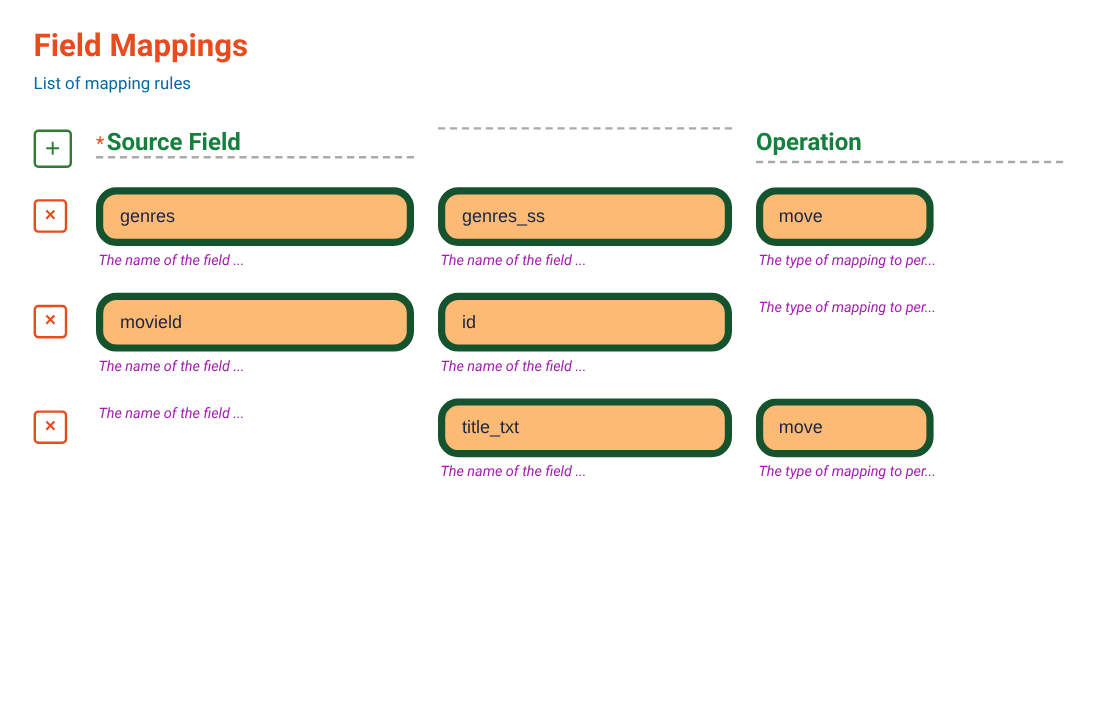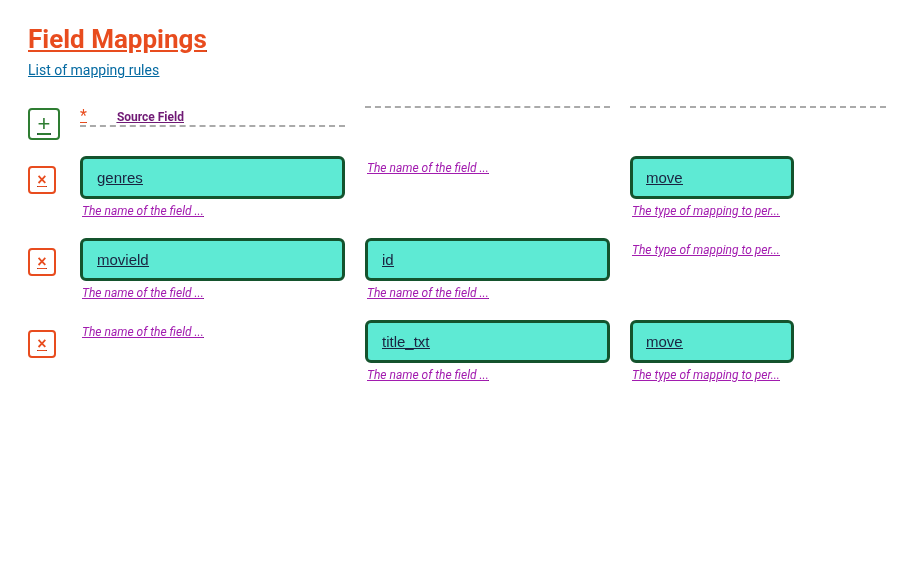--- a/index.html
+++ b/index.html
@@ -1,19 +1,18 @@
 <!DOCTYPE html>
 <html><head>
   <meta charset="utf-8">
   <style>
     * {
       box-sizing: border-box;
       margin: 0;
       padding: 0;
-      text-decoration: underline;
     }
 
     body {
       font-family: -apple-system, BlinkMacSystemFont, 'Segoe UI', Roboto, sans-serif;
       background: #ffffff;
       color: #1a2340;
       padding: 24px 28px;
       width: 914px;
       min-height: 584px;
       overflow-x: hidden;
@@ -78,25 +77,24 @@
       width: 245px;
       flex-shrink: 0;
       margin-right: 20px;
     }
 
     .col-operation {
       flex: 1;
     }
 
     .col-header-label {
-      font-size: 12px;
+      font-size: 20px;
       font-weight: 700;
-      color: #701a75;
+      color: #15803d;
       margin-bottom: 4px;
-      margin-left: 28px;
     }
 
     .required-star {
       color: #e84c1e;
       margin-right: 2px;
     }
 
     .col-header-divider {
       border: none;
       border-top: 2px dashed #aaa;
@@ -131,26 +129,26 @@
       align-items: center;
       justify-content: center;
     }
 
     .field-cell {
       display: flex;
       flex-direction: column;
     }
 
     .field-input {
-      border: 3px solid #14532d;
-      border-radius: 6px;
+      border: 6px solid #14532d;
+      border-radius: 17px;
       padding: 10px 14px;
       font-size: 15px;
       color: #1a2340;
-      background: #5eead4;
+      background: #fdba74;
       outline: none;
       width: 100%;
     }
 
     .field-hint {
       font-size: 12px;
       color: #a21caf;
       font-style: italic;
       margin-top: 5px;
       padding-left: 2px;
@@ -168,21 +166,21 @@
       margin-right: 20px;
     }
 
     .operation-cell {
       flex: 1;
       min-width: 150px;
       overflow: hidden;
     }
 
     .operation-input {
-      width: 164px;
+      width: 148px;
       padding-left: 13px;
     }
 
     .overflow-hint {
       white-space: nowrap;
       overflow: hidden;
       text-overflow: ellipsis;
       max-width: 200px;
     }
   </style>
@@ -199,34 +197,36 @@
   <div class="col-header col-source">
     <div>
       <span class="required-star">*</span><span class="col-header-label">Source Field</span>
     </div>
     <hr class="col-header-divider">
   </div>
   <div class="col-header col-target">
     <hr class="col-header-divider">
   </div>
   <div class="col-header col-operation">
+    <div class="col-header-label">Operation</div>
     <hr class="col-header-divider">
   </div>
 </div>
 
 <div id="mapping-rows">
     <div class="mapping-row">
       <div class="delete-btn-cell">
         <button class="delete-btn">×</button>
       </div>
       <div class="field-cell source-cell">
         <input class="field-input" type="text" value="genres" style="">
         <span class="field-hint">The name of the field ...</span>
       </div>
       <div class="field-cell target-cell">
+        <input class="field-input" type="text" value="genres_ss" style="">
         <span class="field-hint">The name of the field ...</span>
       </div>
       <div class="field-cell operation-cell">
         <input class="field-input operation-input" type="text" value="move" style="">
         <span class="field-hint overflow-hint">The type of mapping to per...</span>
       </div>
     </div>
     <div class="mapping-row">
       <div class="delete-btn-cell">
         <button class="delete-btn">×</button>

